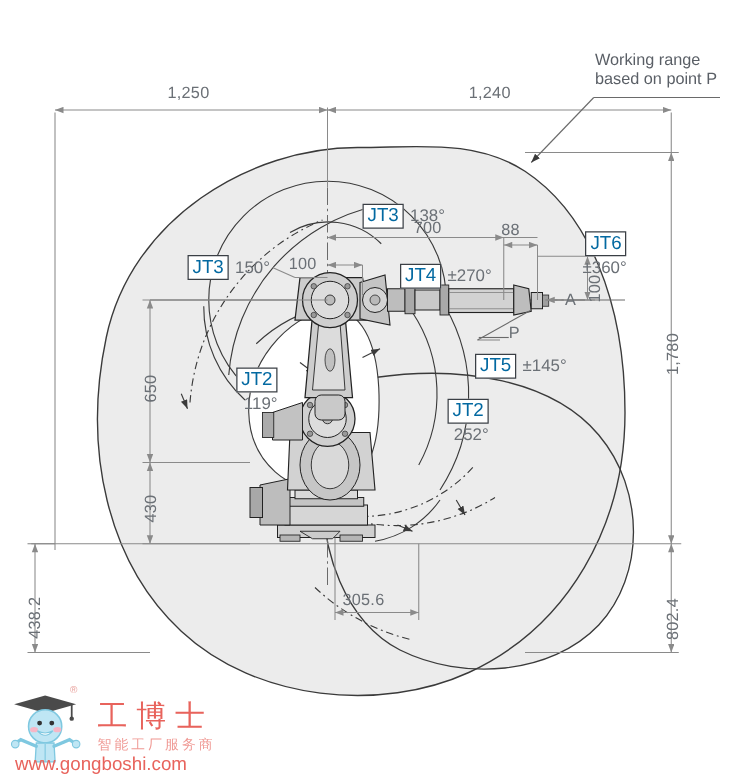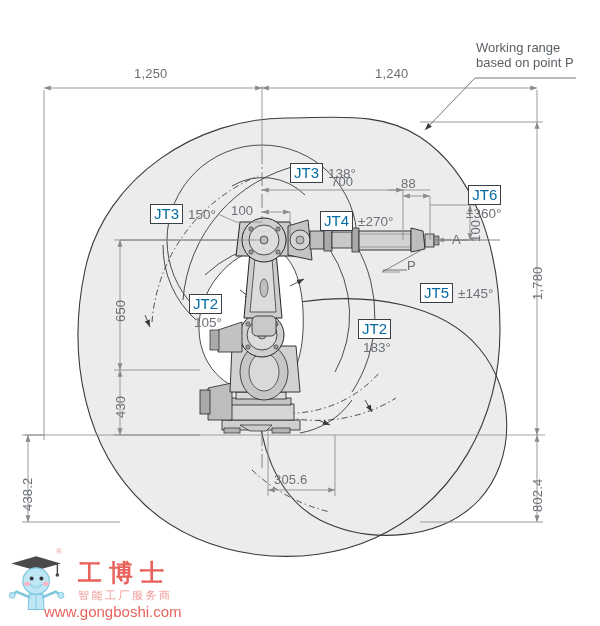--- a/index.html
+++ b/index.html
@@ -15,25 +15,25 @@
          font-size:15px;color:#0369a1;line-height:1.15;background:#fff;}
   .jtgrp{position:absolute;white-space:nowrap;}
   .jtgrp .ang{font-size:13.5px;color:#6b7076;margin-left:5px;}
   .jtgrp.stack{text-align:right;}
   .jtgrp.stack .ang{display:block;margin:1px 0 0 0;}
   .note{position:absolute;font-size:13px;line-height:15px;color:#5a5f66;}
   
   #wm{position:absolute;left:4px;top:545px;width:185px;height:78px;}
   #wm .mascot{position:absolute;left:2px;top:6px;width:62px;height:62px;}
   #wm .cn{position:absolute;left:74px;top:12px;font-size:24px;color:#e8635c;
-          letter-spacing:7px;font-family:"DejaVu Sans",sans-serif;font-weight:bold;}
+          letter-spacing:7px;font-family:"DejaVu Sans",sans-serif;font-weight:normal;}
   #wm .cn2{position:absolute;left:74px;top:43px;font-size:11px;color:#f09a95;
            letter-spacing:2.5px;font-family:"DejaVu Sans",sans-serif;}
   #wm .url{position:absolute;left:8px;top:58px;font-size:15px;color:#e8635c;
-           font-family:"Liberation Sans",sans-serif;margin-left:32px;}
+           font-family:"Liberation Sans",sans-serif;}
   #wm .reg{position:absolute;left:52px;top:2px;font-size:8px;color:#e8a09b;}
 </style>
 </head>
 <body>
 
 <div id="stage">
 
 <svg id="diagram" width="600" height="626" viewBox="0 0 600 626">
 
   <defs>
@@ -305,30 +305,30 @@
 </div>
 
 <div class="jtgrp" style="left:320px;top:211px;">
   <span class="jtbox">JT4</span><span class="ang">±270°</span>
 </div>
 
 <div class="jtgrp stack" style="left:466px;top:185px;">
   <span class="jtbox">JT6</span><span class="ang">±360°</span>
 </div>
 
-<div class="jtgrp" style="left:420px;top:283px;">
+<div class="jtgrp" style="left:380px;top:283px;">
   <span class="jtbox">JT5</span><span class="ang">±145°</span>
 </div>
 
 <div class="jtgrp stack" style="left:189px;top:294px;">
-  <span class="jtbox">JT2</span><span class="ang">105°</span>
+  <span class="jtbox">JT2</span><span class="ang">119°</span>
 </div>
 
 <div class="jtgrp stack" style="left:358px;top:319px;">
-  <span class="jtbox">JT2</span><span class="ang">183°</span>
+  <span class="jtbox">JT2</span><span class="ang">252°</span>
 </div>
 
 <div class="lbl" style="left:452px;top:232px;">A</div>
 <div class="lbl" style="left:407px;top:258px;">P</div>
 
 <div id="wm">
   <svg class="mascot" viewBox="0 0 70 70">
 
     <path d="M 6,14 L 34,6 L 62,14 L 34,22 Z" fill="#4a4a4a"></path>
     <path d="M 58,14 L 58,26" stroke="#4a4a4a" stroke-width="1.6"></path>

